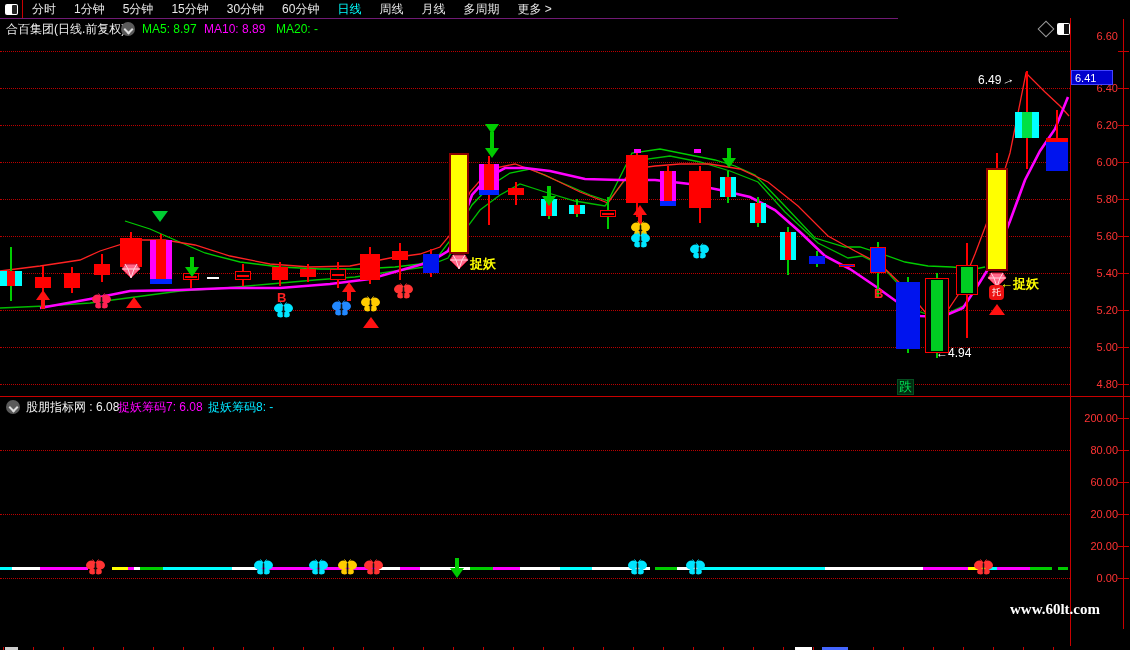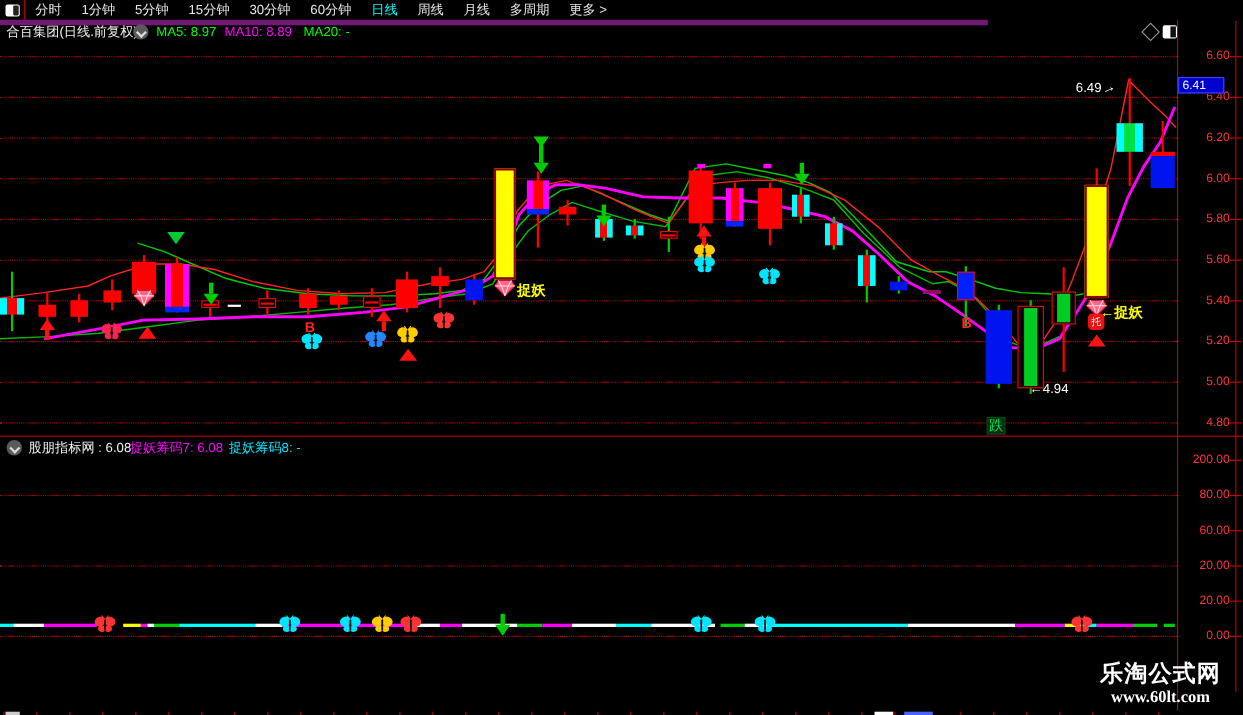--- a/index.html
+++ b/index.html
@@ -1,21 +1,21 @@
 <!DOCTYPE html>
 <html><head>
 <meta charset="utf-8">
 <style>
   html,body{margin:0;padding:0;background:#000;width:1130px;height:650px;overflow:hidden;
     font-family:"Liberation Sans",sans-serif;-webkit-font-smoothing:none;}
   #stage{position:absolute;left:0;top:0;width:1130px;height:650px;background:#000;}
 
   
   #toolbar{position:absolute;left:0;top:0;width:898px;height:18px;display:flex;align-items:stretch;
-    border-bottom:5px solid #701a75;font-size:12px;color:#e8e8e8;}
+    border-bottom:1px solid #701a75;font-size:12px;color:#e8e8e8;}
   #win-icon{width:22px;border-right:1px solid #c80000;display:flex;align-items:center;justify-content:center;}
   #win-icon .pane{width:13px;height:11px;background:#fff;border-radius:2px;position:relative;}
   #win-icon .pane i{position:absolute;right:1px;top:1px;bottom:1px;width:5px;background:#222;border-radius:1px;}
   .tab{padding:0 9px;line-height:18px;cursor:default;white-space:nowrap;}
   .tab.active{color:#00ffff;}
   #tb-right{margin-left:auto;display:flex;}
   .rbtn{padding:0 10px;line-height:18px;color:#ff3434;border-left:1px solid #c80000;white-space:nowrap;}
 
   
   #title-row{position:absolute;left:0;top:19px;width:1130px;height:21px;font-size:12px;line-height:21px;}
@@ -346,21 +346,21 @@
       <div class="mk" style="left: 634px; top: 109px; width: 7px; height: 4px; background: rgb(255, 0, 255); position: absolute;"></div>
       <div class="mk" style="left: 694px; top: 109px; width: 7px; height: 4px; background: rgb(255, 0, 255); position: absolute;"></div>
       <div class="mk zy-label" style="left: 470px; top: 217px; position: absolute;">捉妖</div>
       <div class="mk zy-label" style="left: 1000px; top: 237px; position: absolute;">←捉妖</div>
       <div class="mk anno" style="left: 978px; top: 34px; position: absolute;">6.49<span class="arr">→</span></div>
       <div class="mk anno" style="left: 936px; top: 307px; position: absolute;">←4.94</div>
       <div class="mk fall" style="left: 897px; top: 339px; position: absolute;">跌</div>
     </div>
 
   <div id="price-axis">
-      <div class="ax-label" style="left: 1072px; top: 45px; position: absolute;">6.60</div>
+      <div class="ax-label" style="left: 1072px; top: 30px; position: absolute;">6.60</div>
       <div class="strip-tick" style="top: 51px; position: absolute;"></div>
       <div class="ax-label" style="left: 1072px; top: 82px; position: absolute;">6.40</div>
       <div class="strip-tick" style="top: 88px; position: absolute;"></div>
       <div class="ax-label" style="left: 1072px; top: 119px; position: absolute;">6.20</div>
       <div class="strip-tick" style="top: 125px; position: absolute;"></div>
       <div class="ax-label" style="left: 1072px; top: 156px; position: absolute;">6.00</div>
       <div class="strip-tick" style="top: 162px; position: absolute;"></div>
       <div class="ax-label" style="left: 1072px; top: 193px; position: absolute;">5.80</div>
       <div class="strip-tick" style="top: 199px; position: absolute;"></div>
       <div class="ax-label" style="left: 1072px; top: 230px; position: absolute;">5.60</div>
@@ -548,16 +548,15 @@
       <div class="bs-tick" style="left: 963px; position: absolute;"></div>
       <div class="bs-tick" style="left: 993px; position: absolute;"></div>
       <div class="bs-tick" style="left: 1023px; position: absolute;"></div>
       <div class="bs-tick" style="left: 1053px; position: absolute;"></div>
       <div class="bs-seg" style="left: 5px; width: 13px; background: rgb(204, 204, 204); position: absolute;"></div>
       <div class="bs-seg" style="left: 795px; width: 17px; background: rgb(255, 255, 255); position: absolute;"></div>
       <div class="bs-seg" style="left: 822px; width: 26px; background: rgb(68, 102, 255); position: absolute;"></div>
     </div>
 
   <div id="watermark">
-    <div id="wm1">乐淘公式网</div>
     <div id="wm2">www.60lt.com</div>
   </div>
 </div>
 
 </body></html>

